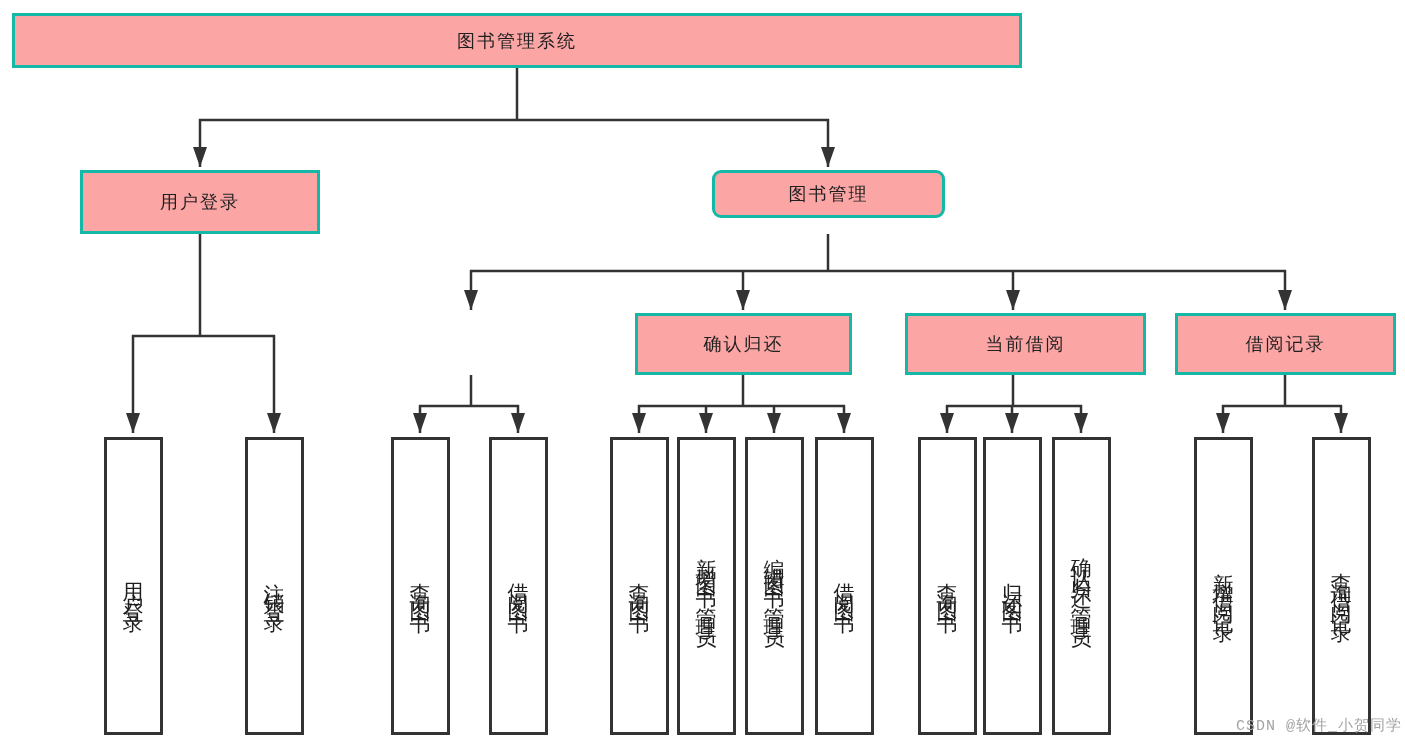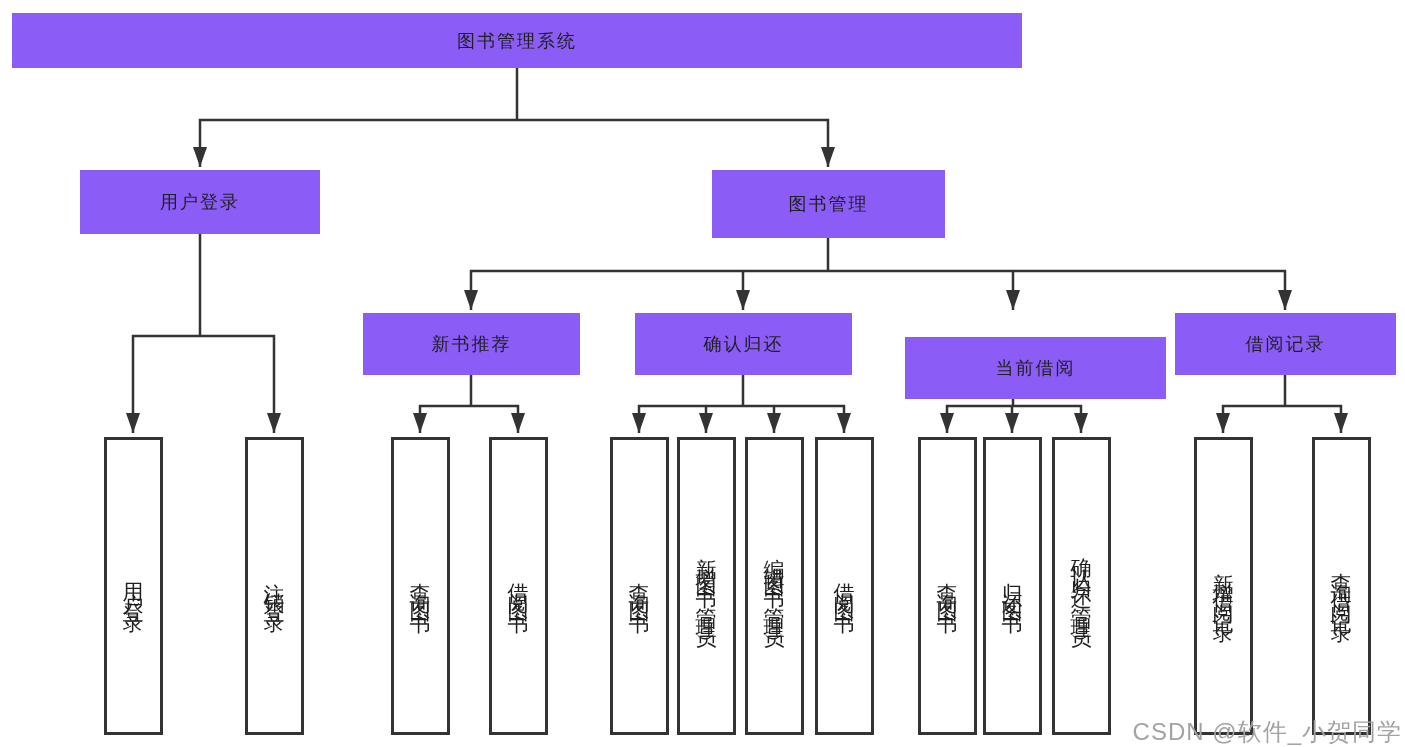--- a/index.html
+++ b/index.html
@@ -2,34 +2,34 @@
 <html><head>
 <meta charset="utf-8">
 <style>
   html,body{margin:0;padding:0;background:#ffffff;}
   .canvas{
     position:relative;width:1405px;height:747px;background:#ffffff;overflow:hidden;
     font-family:"Liberation Sans","DejaVu Sans",sans-serif;color:#1f1f1f;
   }
   svg.connectors{position:absolute;left:0;top:0;width:1405px;height:747px;z-index:1;}
   .node{
-    position:absolute;box-sizing:border-box;background:#8b5cf6;border:3px solid #8b5cf6;
+    position:absolute;box-sizing:border-box;background:#fca5a5;border:3px solid #14b8a6;
     display:flex;align-items:center;justify-content:center;
     font-size:18px;letter-spacing:2px;color:#1f1f1f;z-index:2;white-space:nowrap;
   }
   .leaf{
     position:absolute;box-sizing:border-box;background:#ffffff;border:3px solid #333333;
     top:437px;width:59px;height:298px;z-index:2;
     writing-mode:vertical-rl;text-orientation:mixed;
     display:flex;align-items:center;justify-content:center;
     font-size:21px;letter-spacing:10px;color:#1f1f1f;line-height:1;
   }
   .watermark{
     position:absolute;top:716px;right:3px;z-index:3;
-    font-size:24px;letter-spacing:1px;color:#a3a3a3;white-space:nowrap;
+    font-size:15px;letter-spacing:1px;color:#a3a3a3;white-space:nowrap;font-family:Liberation Mono, monospace;
   }
 </style>
 </head>
 <body>
 
 <div class="canvas">
 
   <svg class="connectors" viewBox="0 0 1405 747" xmlns="http://www.w3.org/2000/svg">
     <defs>
       <marker id="arw" viewBox="0 0 20 14" refX="20" refY="7" markerWidth="20" markerHeight="14" orient="auto" markerUnits="userSpaceOnUse">
@@ -76,25 +76,24 @@
       <path d="M1285 375 V407"></path>
       <path d="M1222 406 H1342"></path>
       <path d="M1223 405 V433" marker-end="url(#arw)"></path>
       <path d="M1341 405 V433" marker-end="url(#arw)"></path>
     </g>
   </svg>
 
   <div class="node" style="left:12px;top:13px;width:1010px;height:55px;">图书管理系统</div>
 
   <div class="node" style="left:80px;top:170px;width:240px;height:64px;">用户登录</div>
-  <div class="node" style="left:712px;top:170px;width:233px;height:68px;">图书管理</div>
+  <div class="node" style="left:712px;top:170px;width:233px;height:48px;border-radius:9px;">图书管理</div>
 
-  <div class="node" style="left:363px;top:313px;width:217px;height:62px;">新书推荐</div>
   <div class="node" style="left:635px;top:313px;width:217px;height:62px;">确认归还</div>
-  <div class="node" style="left:905px;top:313px;width:261px;height:62px;margin-top:24px;">当前借阅</div>
+  <div class="node" style="left:905px;top:313px;width:241px;height:62px;">当前借阅</div>
   <div class="node" style="left:1175px;top:313px;width:221px;height:62px;text-align:center;">借阅记录</div>
 
   <div class="leaf" style="left:104px;">用户登录</div>
   <div class="leaf" style="left:245px;">注销登录</div>
 
   <div class="leaf" style="left:391px;">查询图书</div>
   <div class="leaf" style="left:489px;">借阅图书</div>
 
   <div class="leaf" style="left:610px;">查询图书</div>
   <div class="leaf" style="left:677px;">新增图书（管理员）</div>

